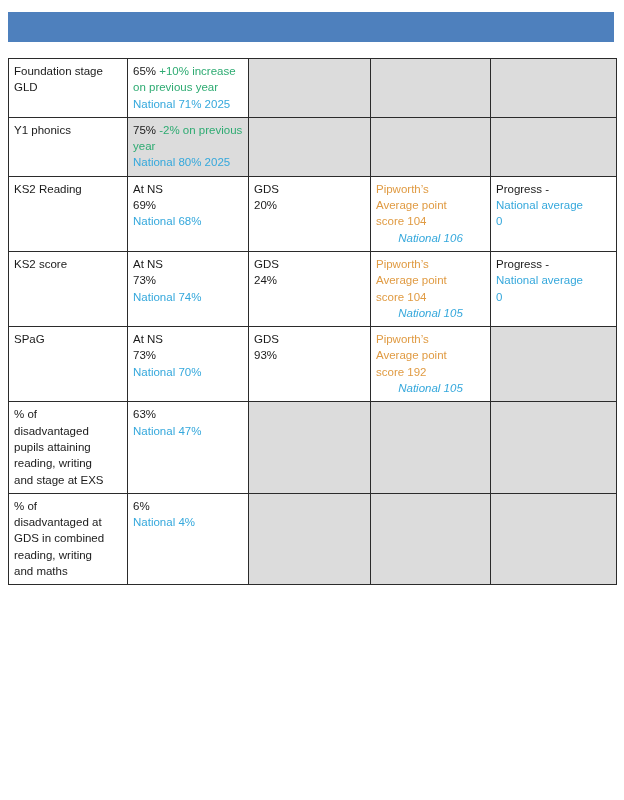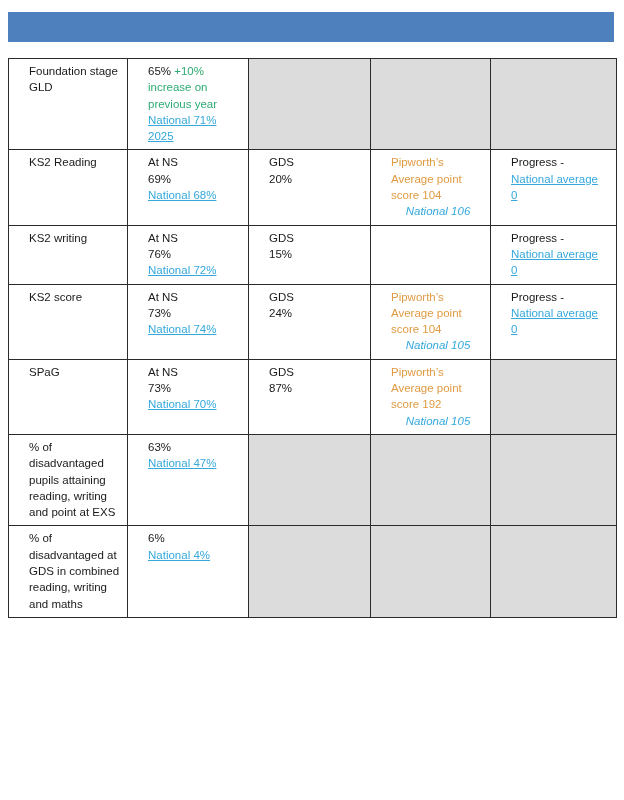--- a/index.html
+++ b/index.html
@@ -36,37 +36,37 @@
     position: absolute;
     left: 8px;
     top: 58px;
     width: 608px;
     border-collapse: collapse;
     table-layout: fixed;
   }
   #results-table td {
     border: 1.5px solid #2b2b2b;
     vertical-align: top;
-    padding: 4px 5px 5px 20px;
+    padding: 4px 5px 5px 5px;
     font-size: 11.5px;
     line-height: 16.3px;
     color: #1a1a1a;
     box-sizing: border-box;
   }
   .c1 { width: 119px; }
   .c2 { width: 121px; }
   .c3 { width: 122px; }
   .c4 { width: 120px; }
   .c5 { width: 126px; }
 
   td.shaded { background: #dcdcdc; }
 
   .line { display: block; white-space: pre-wrap; }
   .t-dark  { color: #1a1a1a; }
-  .t-blue  { color: #35a8dc; text-decoration: underline; }
+  .t-blue  { color: #35a8dc; }
   .t-green { color: #2eab72; }
   .t-orange{ color: #e09b43; }
   .t-blue-i{ color: #35a8dc; font-style: italic; text-align: center; }
 
   .inline-wrap { display: block; }
   .inline-wrap .t-dark,
   .inline-wrap .t-green,
   .inline-wrap .t-blue { display: inline; }
 </style>
 </head>
@@ -93,20 +93,32 @@
           <td class="c2">
             <span class="inline-wrap"><span class="t-dark">65%</span><span class="t-green">  +10% increase on previous year</span></span>
             <span class="inline-wrap"><span class="t-blue">National  71% 2025</span></span>
           </td>
           <td class="c3 shaded"></td>
           <td class="c4 shaded"></td>
           <td class="c5 shaded"></td>
         </tr>
         <tr>
           <td class="c1">
+            <span class="line t-dark">Y1 phonics</span>
+          </td>
+          <td class="c2 shaded">
+            <span class="inline-wrap"><span class="t-dark">75%</span><span class="t-green">  -2% on previous year</span></span>
+            <span class="inline-wrap"><span class="t-blue">National 80% 2025</span></span>
+          </td>
+          <td class="c3 shaded"></td>
+          <td class="c4 shaded"></td>
+          <td class="c5 shaded"></td>
+        </tr>
+        <tr>
+          <td class="c1">
             <span class="line t-dark">KS2 Reading</span>
           </td>
           <td class="c2">
             <span class="line t-dark">At NS</span>
             <span class="line t-dark">69%</span>
             <span class="line t-blue">National 68%</span>
           </td>
           <td class="c3">
             <span class="line t-dark">GDS</span>
             <span class="line t-dark">20%</span>
@@ -118,40 +130,20 @@
             <span class="line t-blue-i">National 106</span>
           </td>
           <td class="c5">
             <span class="line t-dark">Progress -</span>
             <span class="line t-blue">National average</span>
             <span class="line t-blue">0</span>
           </td>
         </tr>
         <tr>
           <td class="c1">
-            <span class="line t-dark">KS2 writing</span>
-          </td>
-          <td class="c2">
-            <span class="line t-dark">At NS</span>
-            <span class="line t-dark">76%</span>
-            <span class="line t-blue">National 72%</span>
-          </td>
-          <td class="c3">
-            <span class="line t-dark">GDS</span>
-            <span class="line t-dark">15%</span>
-          </td>
-          <td class="c4"></td>
-          <td class="c5">
-            <span class="line t-dark">Progress -</span>
-            <span class="line t-blue">National average</span>
-            <span class="line t-blue">0</span>
-          </td>
-        </tr>
-        <tr>
-          <td class="c1">
             <span class="line t-dark">KS2 score</span>
           </td>
           <td class="c2">
             <span class="line t-dark">At NS</span>
             <span class="line t-dark">73%</span>
             <span class="line t-blue">National 74%</span>
           </td>
           <td class="c3">
             <span class="line t-dark">GDS</span>
             <span class="line t-dark">24%</span>
@@ -172,37 +164,37 @@
           <td class="c1">
             <span class="line t-dark">SPaG</span>
           </td>
           <td class="c2">
             <span class="line t-dark">At NS</span>
             <span class="line t-dark">73%</span>
             <span class="line t-blue">National 70%</span>
           </td>
           <td class="c3">
             <span class="line t-dark">GDS</span>
-            <span class="line t-dark">87%</span>
+            <span class="line t-dark">93%</span>
           </td>
           <td class="c4">
             <span class="line t-orange">Pipworth’s</span>
             <span class="line t-orange">Average point</span>
             <span class="line t-orange">score 192</span>
             <span class="line t-blue-i">National 105</span>
           </td>
           <td class="c5 shaded"></td>
         </tr>
         <tr>
           <td class="c1">
             <span class="line t-dark">% of</span>
             <span class="line t-dark">disadvantaged</span>
             <span class="line t-dark">pupils attaining</span>
             <span class="line t-dark">reading, writing</span>
-            <span class="line t-dark">and point at EXS</span>
+            <span class="line t-dark">and stage at EXS</span>
           </td>
           <td class="c2">
             <span class="line t-dark">63%</span>
             <span class="line t-blue">National 47%</span>
           </td>
           <td class="c3 shaded"></td>
           <td class="c4 shaded"></td>
           <td class="c5 shaded"></td>
         </tr>
         <tr>

